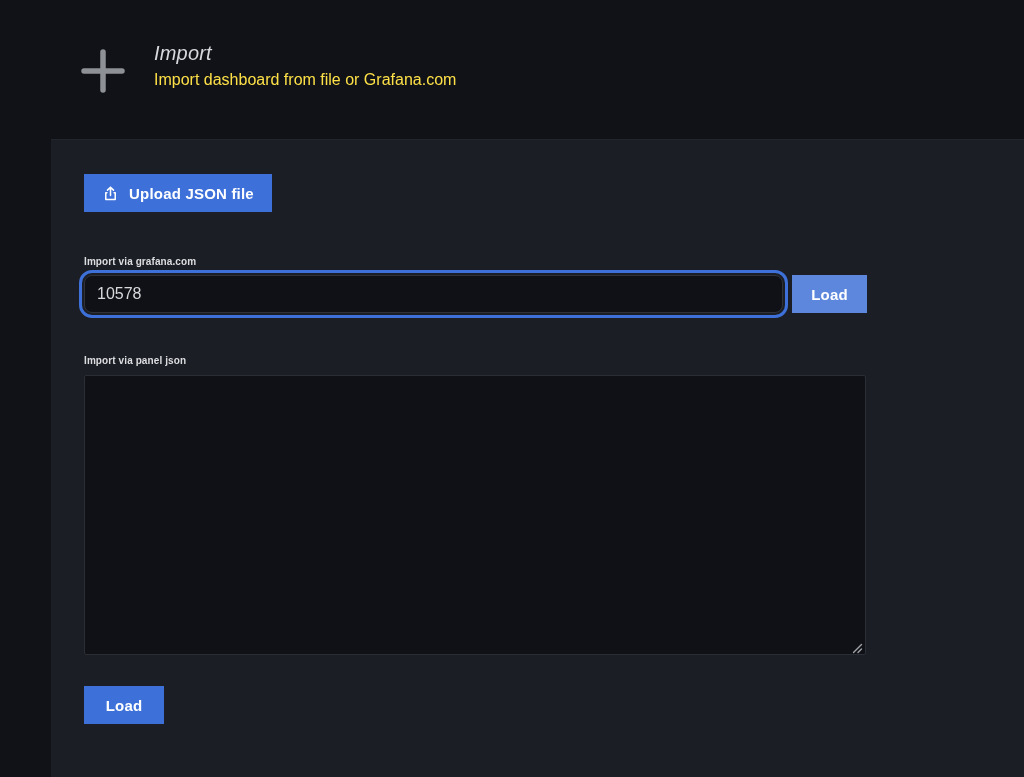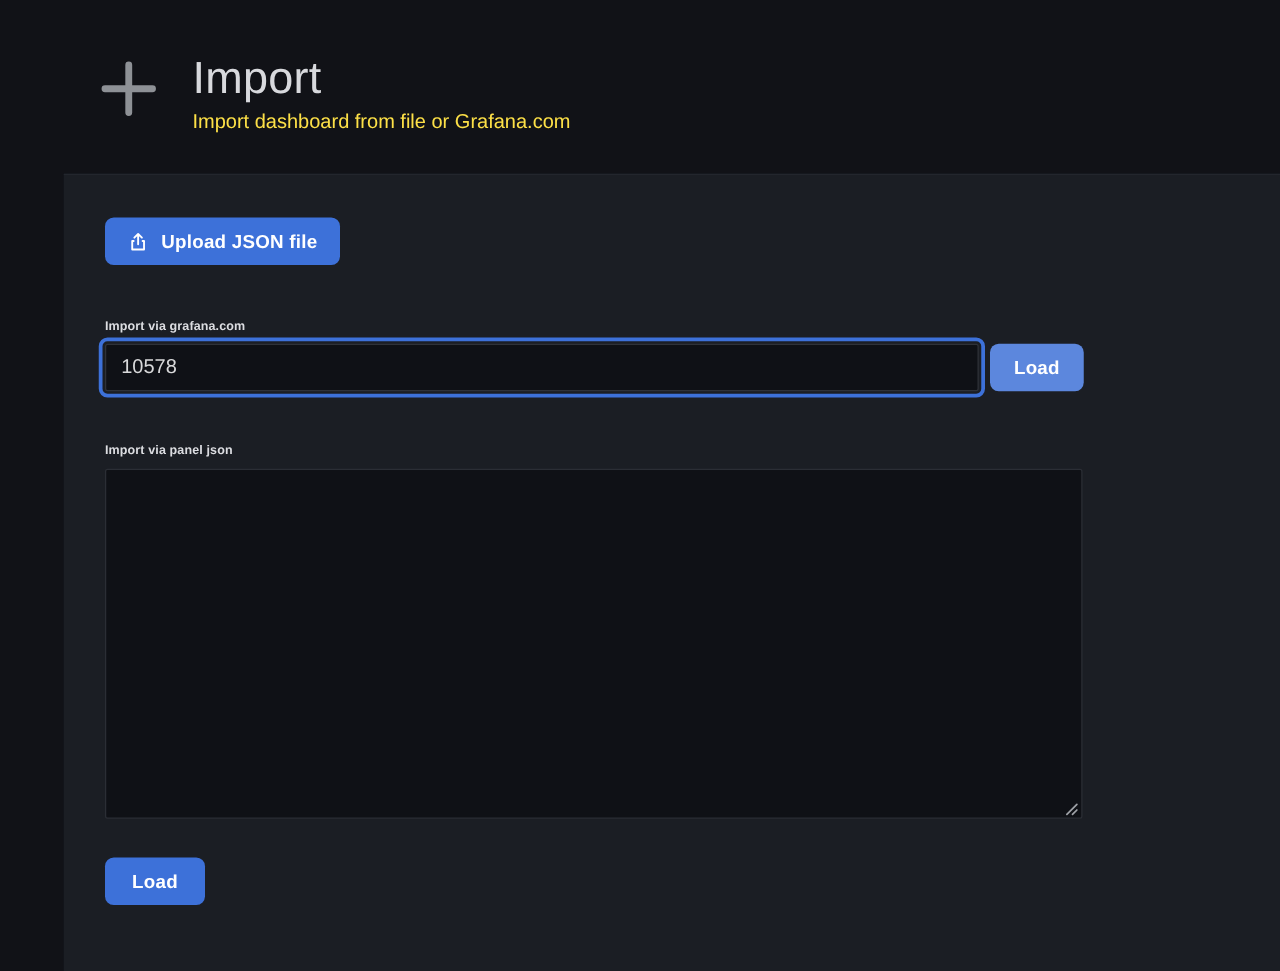--- a/index.html
+++ b/index.html
@@ -14,25 +14,26 @@
   
   .page-header {
     display: flex;
     align-items: flex-start;
     gap: 24px;
     padding: 42px 0 0 76px;
     height: 139px;
   }
   .header-icon { margin-top: 2px; }
   .header-titles h1 {
-    font-size: 36px;
+    font-size: 20px;
     font-weight: 400;
     color: #d8d9dd;
     letter-spacing: 0.2px;
     line-height: 1.1;
+    font-style: italic;
   }
   .header-titles .subtitle {
     margin-top: 7px;
     font-size: 16px;
     font-weight: 400;
     color: #fde047;
   }
 
   
   .content-panel {
@@ -43,21 +44,21 @@
     padding: 34px 0 0 33px;
   }
 
   
   .btn {
     display: inline-flex;
     align-items: center;
     justify-content: center;
     height: 38px;
     border: none;
-    border-radius: 7px;
+    border-radius: 0;
     color: #ffffff;
     font-family: "Liberation Sans", sans-serif;
     font-size: 15px;
     font-weight: 700;
     letter-spacing: 0.2px;
     cursor: pointer;
   }
   .btn-primary { background: #3d71d9; }
   .btn-light   { background: #5c87dd; }
 
@@ -72,21 +73,21 @@
   }
   .label-gcom  { margin-top: 44px; margin-bottom: 8px; }
   .label-panel { margin-top: 42px; margin-bottom: 9px; }
 
   .gcom-row { display: flex; align-items: center; }
   .gcom-input {
     width: 699px;
     height: 38px;
     background: #0f1116;
     border: 1px solid #2f3239;
-    border-radius: 2px;
+    border-radius: 8px;
     color: #d8d9da;
     font-family: "Liberation Sans", sans-serif;
     font-size: 16px;
     padding: 0 12px;
     outline: 3px solid #3d71d9;
     outline-offset: 2px;
   }
   .gcom-load { width: 75px; margin-left: 9px; }
 
   .textarea-wrap { position: relative; width: 782px; }

